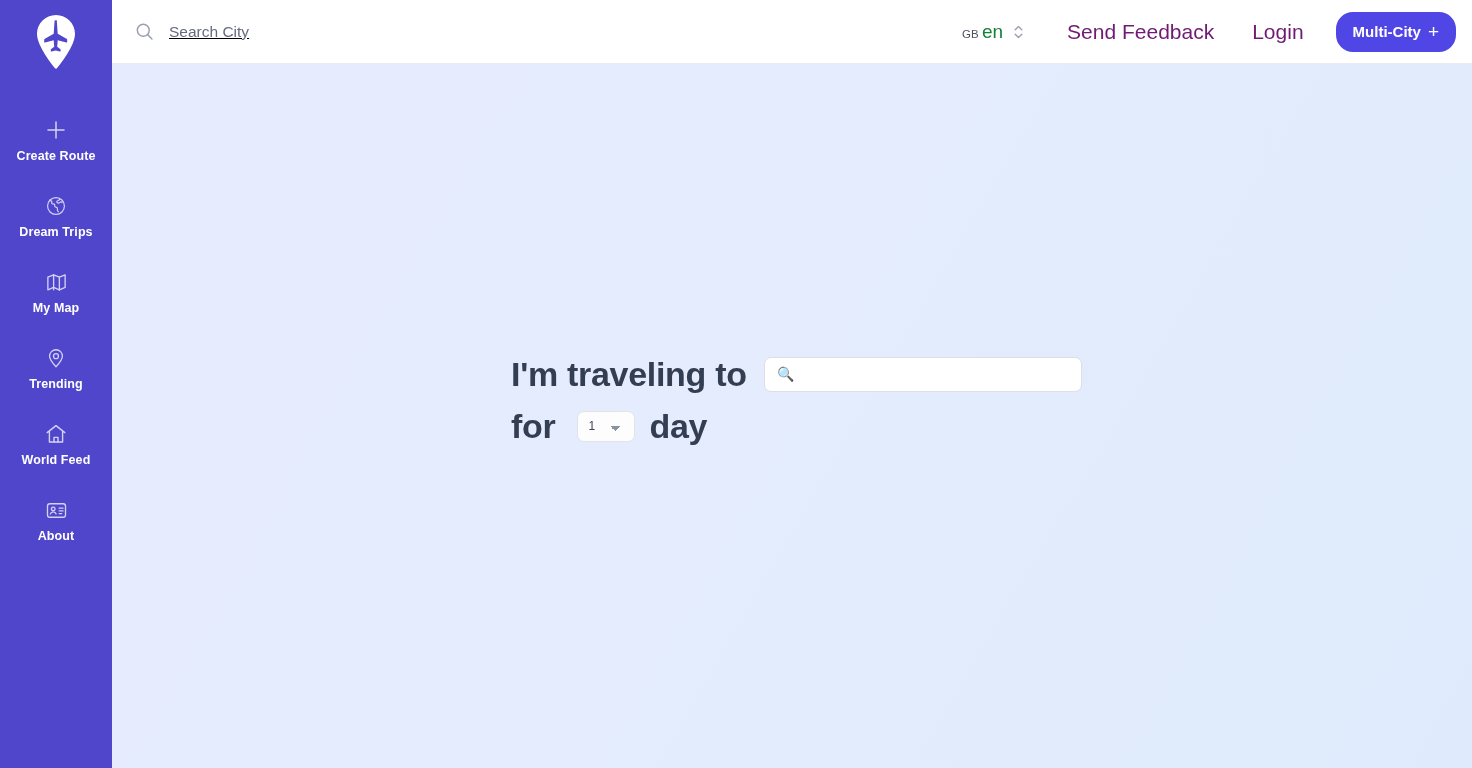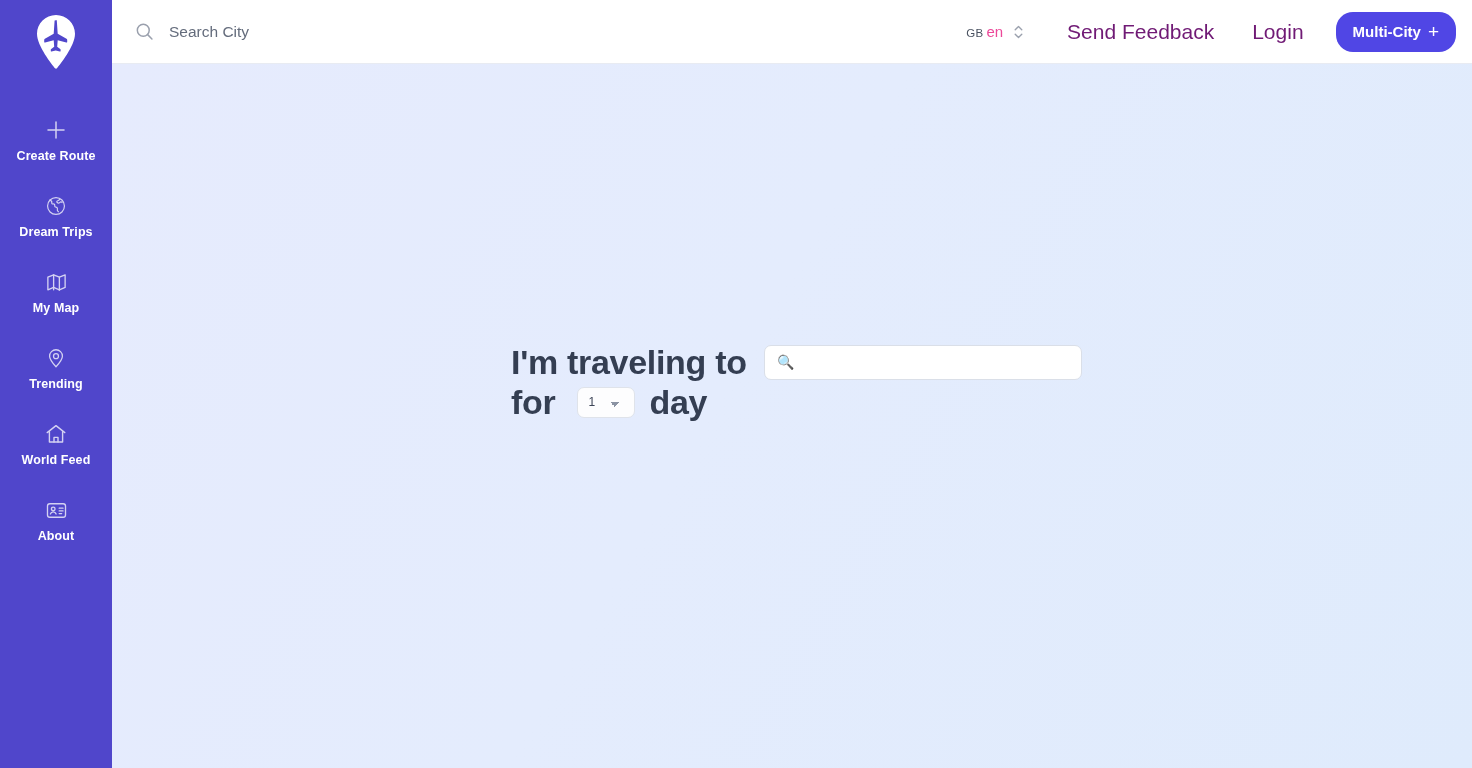--- a/index.html
+++ b/index.html
@@ -89,20 +89,21 @@
     display: flex;
     align-items: center;
     padding: 0 16px 0 22px;
   }
   .search-wrap {
     display: flex;
     align-items: center;
     flex: 1 1 auto;
     min-width: 0;
     gap: 14px;
+    text-decoration: underline;
   }
   .search-icon { color: #9aa0ad; display: flex; align-items: center; }
   .search-input {
     border: none;
     outline: none;
     font-family: "Liberation Sans", sans-serif;
     font-size: 15.5px;
     color: #3b4254;
     background: transparent;
     width: 320px;
@@ -119,21 +120,21 @@
   .lang-select {
     display: flex;
     align-items: center;
     gap: 9px;
     cursor: pointer;
     padding: 6px 8px;
     margin-right: 24px;
   }
   .lang-text { color: #2f3747; font-size: 15px; display: flex; align-items: baseline; gap: 3px; }
   .lang-country { font-size: 11.5px; color: #4a5261; letter-spacing: .2px; }
-  .lang-code { font-size: 15px; color: #ec4899; }
+  .lang-code { font-size: 19px; color: #15803d; }
   .lang-chevrons { display: flex; flex-direction: column; color: #9aa0ad; line-height: 0; }
 
   .header-link {
     font-size: 21px;
     color: #701a75;
     text-decoration: none;
     cursor: pointer;
     white-space: nowrap;
     padding: 6px 2px;
   }
@@ -169,20 +170,21 @@
     position: absolute;
     left: 399px;
     top: 278px;
     width: 620px;
   }
   .hero-line {
     display: flex;
     align-items: center;
     flex-wrap: wrap;
     row-gap: 4px;
+    margin-top: 12px;
   }
   .hero-text {
     font-size: 34px;
     font-weight: 700;
     color: #343e52;
     letter-spacing: -0.3px;
     line-height: 1.18;
   }
   .city-input {
     width: 318px;

